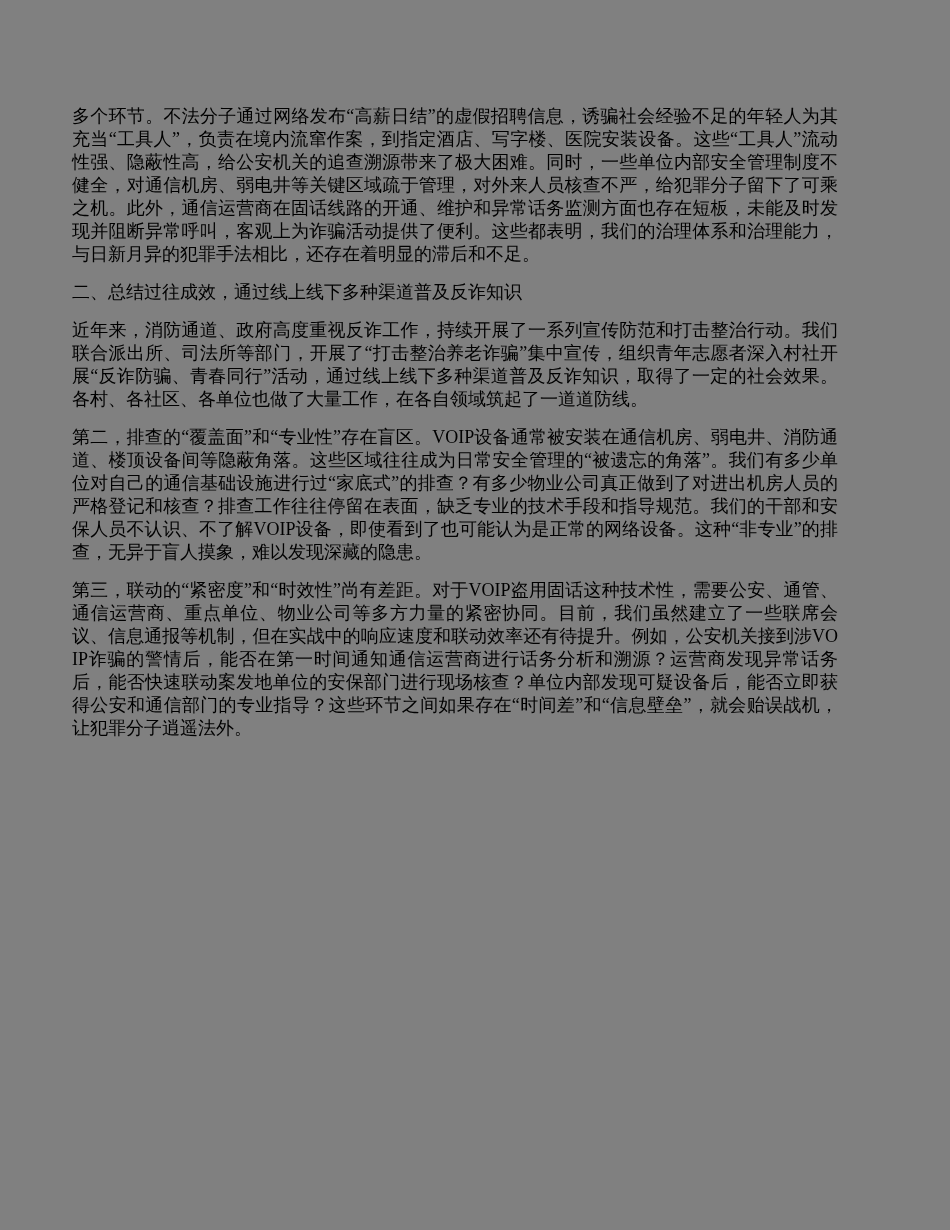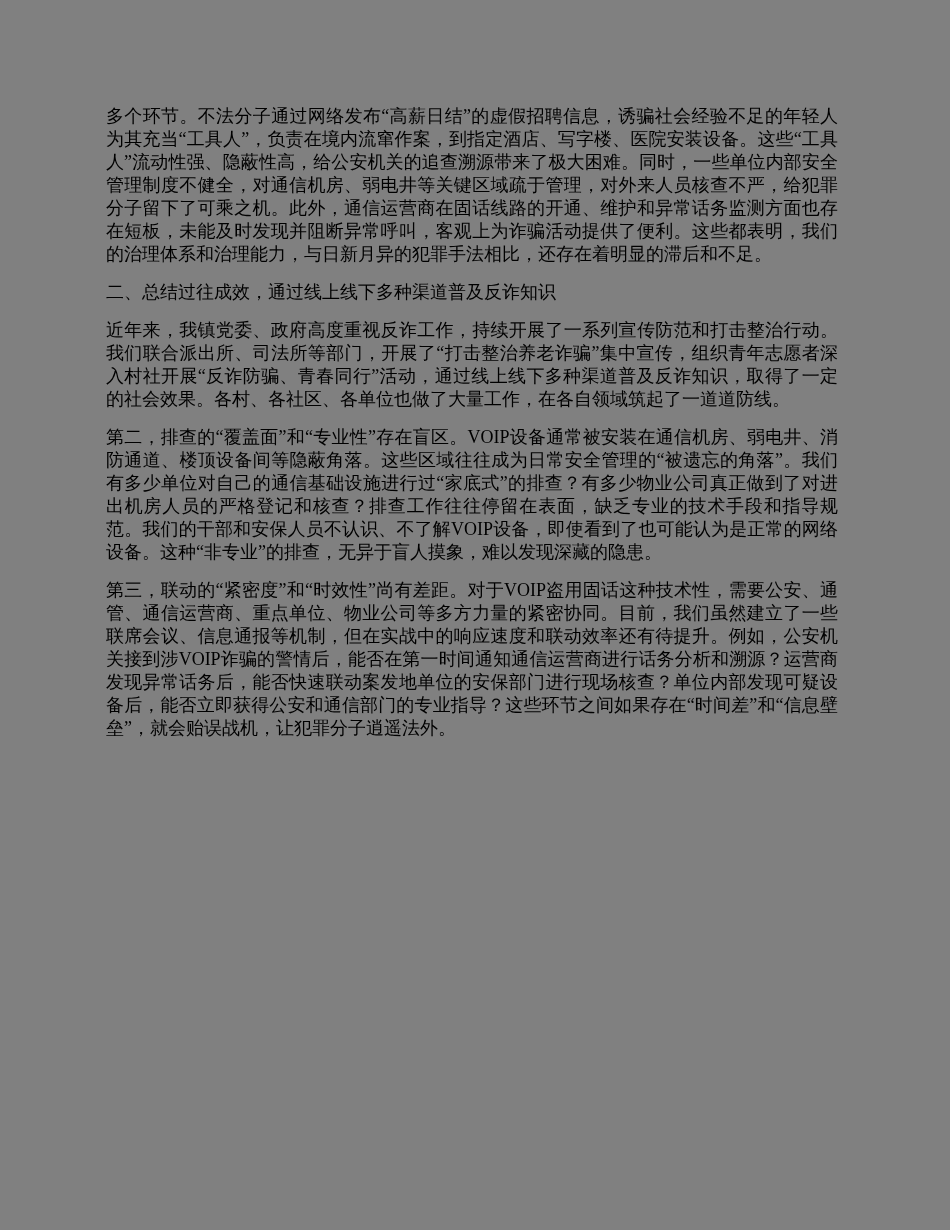--- a/index.html
+++ b/index.html
@@ -11,21 +11,21 @@
     height: 1230px;
     background: #808080;
     font-family: "Liberation Serif", "DejaVu Serif", serif;
     color: #000000;
     overflow: hidden;
   }
   .page {
     box-sizing: border-box;
     width: 950px;
     height: 1230px;
-    padding: 105px 112px 40px 106px;
+    padding: 105px 112px 40px 72px;
   }
   .para {
     margin: 0 0 15px 0;
     font-size: 18px;
     line-height: 23px;
     text-align: justify;
     text-justify: inter-ideograph;
     word-break: break-all;
     color: #000000;
     font-weight: 400;
@@ -33,16 +33,16 @@
   .para.heading {
     font-weight: 400;
   }
 </style>
 </head>
 <body>
 
 <div class="page">
   <p class="para">多个环节。不法分子通过网络发布“高薪日结”的虚假招聘信息，诱骗社会经验不足的年轻人为其充当“工具人”，负责在境内流窜作案，到指定酒店、写字楼、医院安装设备。这些“工具人”流动性强、隐蔽性高，给公安机关的追查溯源带来了极大困难。同时，一些单位内部安全管理制度不健全，对通信机房、弱电井等关键区域疏于管理，对外来人员核查不严，给犯罪分子留下了可乘之机。此外，通信运营商在固话线路的开通、维护和异常话务监测方面也存在短板，未能及时发现并阻断异常呼叫，客观上为诈骗活动提供了便利。这些都表明，我们的治理体系和治理能力，与日新月异的犯罪手法相比，还存在着明显的滞后和不足。</p>
   <p class="para heading">二、总结过往成效，通过线上线下多种渠道普及反诈知识</p>
-  <p class="para">近年来，我镇党委、政府高度重视反诈工作，持续开展了一系列宣传防范和打击整治行动。我们联合派出所、司法所等部门，开展了“打击整治养老诈骗”集中宣传，组织青年志愿者深入村社开展“反诈防骗、青春同行”活动，通过线上线下多种渠道普及反诈知识，取得了一定的社会效果。各村、各社区、各单位也做了大量工作，在各自领域筑起了一道道防线。</p>
+  <p class="para">近年来，消防通道、政府高度重视反诈工作，持续开展了一系列宣传防范和打击整治行动。我们联合派出所、司法所等部门，开展了“打击整治养老诈骗”集中宣传，组织青年志愿者深入村社开展“反诈防骗、青春同行”活动，通过线上线下多种渠道普及反诈知识，取得了一定的社会效果。各村、各社区、各单位也做了大量工作，在各自领域筑起了一道道防线。</p>
   <p class="para">第二，排查的“覆盖面”和“专业性”存在盲区。VOIP设备通常被安装在通信机房、弱电井、消防通道、楼顶设备间等隐蔽角落。这些区域往往成为日常安全管理的“被遗忘的角落”。我们有多少单位对自己的通信基础设施进行过“家底式”的排查？有多少物业公司真正做到了对进出机房人员的严格登记和核查？排查工作往往停留在表面，缺乏专业的技术手段和指导规范。我们的干部和安保人员不认识、不了解VOIP设备，即使看到了也可能认为是正常的网络设备。这种“非专业”的排查，无异于盲人摸象，难以发现深藏的隐患。</p>
   <p class="para">第三，联动的“紧密度”和“时效性”尚有差距。对于VOIP盗用固话这种技术性，需要公安、通管、通信运营商、重点单位、物业公司等多方力量的紧密协同。目前，我们虽然建立了一些联席会议、信息通报等机制，但在实战中的响应速度和联动效率还有待提升。例如，公安机关接到涉VOIP诈骗的警情后，能否在第一时间通知通信运营商进行话务分析和溯源？运营商发现异常话务后，能否快速联动案发地单位的安保部门进行现场核查？单位内部发现可疑设备后，能否立即获得公安和通信部门的专业指导？这些环节之间如果存在“时间差”和“信息壁垒”，就会贻误战机，让犯罪分子逍遥法外。</p>
 </div>
 
 </body></html>

